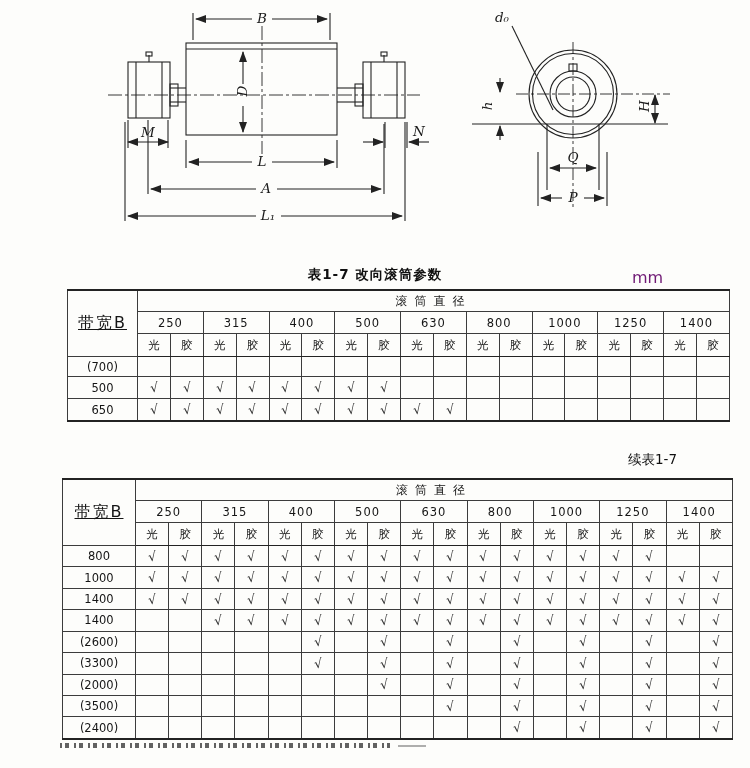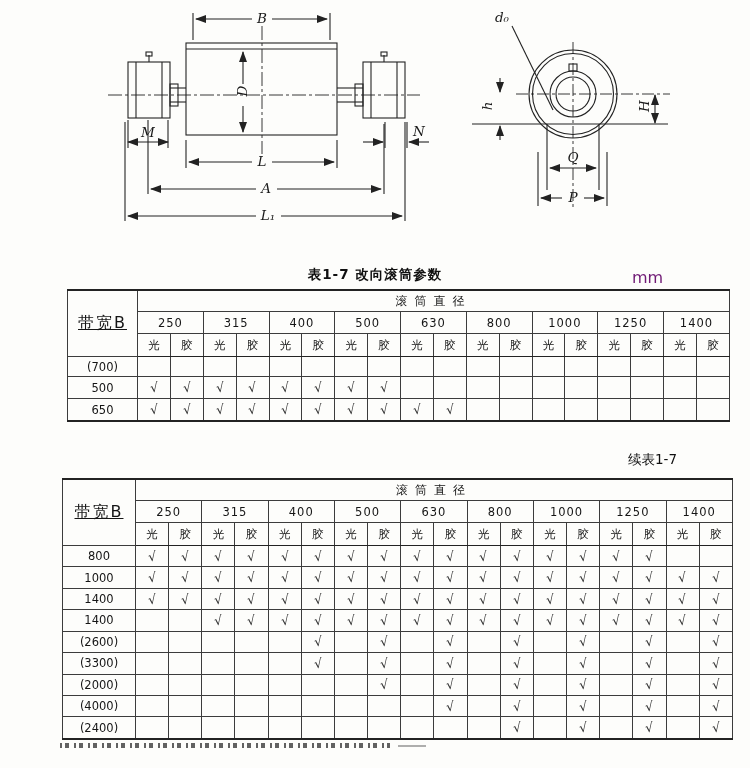--- a/index.html
+++ b/index.html
@@ -495,21 +495,21 @@
             <td></td>
             <td><span class="check">√</span></td>
             <td></td>
             <td><span class="check">√</span></td>
             <td></td>
             <td><span class="check">√</span></td>
             <td></td>
             <td><span class="check">√</span></td>
           </tr>
           <tr>
-            <th class="rlabel">(4000)</th>
+            <th class="rlabel">(3500)</th>
             <td></td>
             <td></td>
             <td></td>
             <td></td>
             <td></td>
             <td></td>
             <td></td>
             <td></td>
             <td></td>
             <td><span class="check">√</span></td>

